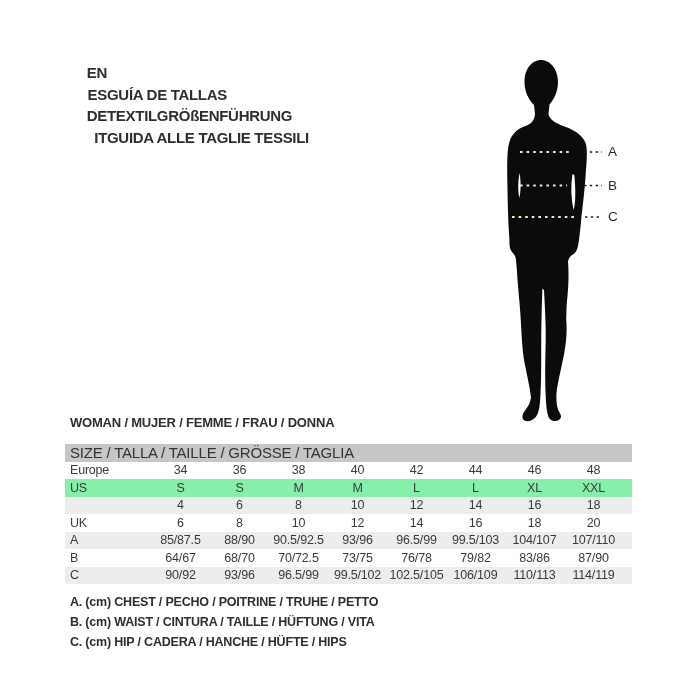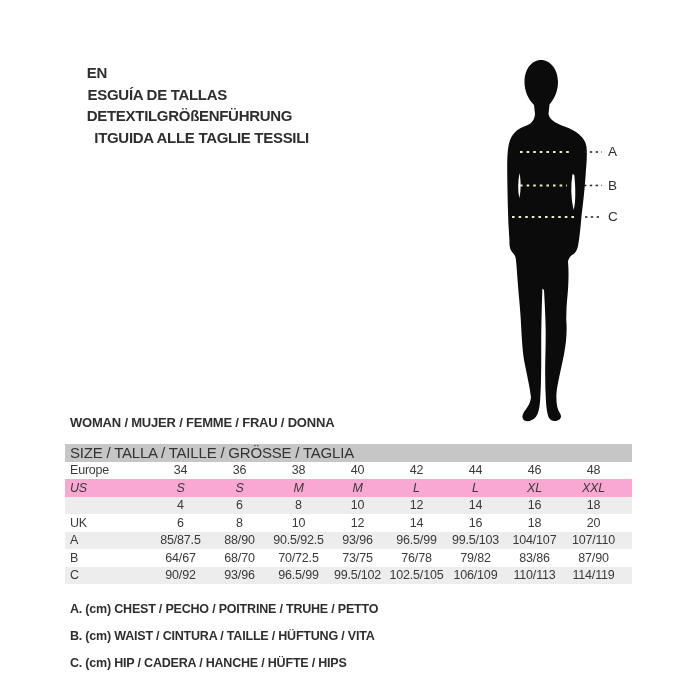--- a/index.html
+++ b/index.html
@@ -44,21 +44,21 @@
   table.size-table td{
     font-size:12.5px;height:17.5px;text-align:center;padding:0;
     color:#3a3a3a;white-space:nowrap;letter-spacing:-0.2px;
   }
   table.size-table td.rowlabel{text-align:left;padding-left:5px;margin-left:8px;}
 
   
   .legend{position:absolute;left:70px;top:592px;}
   .legend-line{
     font-weight:bold;font-size:12.5px;line-height:20px;color:#2e2e2e;
-    letter-spacing:-0.2px;white-space:nowrap;margin-top:7px;
+    letter-spacing:-0.2px;white-space:nowrap;
   }
 </style>
 </head>
 <body style="background: rgb(255, 255, 255);">
 
 <div class="canvas">
 
   <div class="lang-list" id="langList">
       <div class="lang-row">
         <span class="lang-code">EN</span>
@@ -168,21 +168,21 @@
           <td>34</td>
           <td>36</td>
           <td>38</td>
           <td>40</td>
           <td>42</td>
           <td>44</td>
           <td>46</td>
           <td>48</td>
           <td></td>
         </tr>
-        <tr style="background: #f9a8d4; font-style: italic;">
+        <tr style="background: #86efac;">
           <td class="rowlabel">US</td>
           <td>S</td>
           <td>S</td>
           <td>M</td>
           <td>M</td>
           <td>L</td>
           <td>L</td>
           <td>XL</td>
           <td>XXL</td>
           <td></td>

